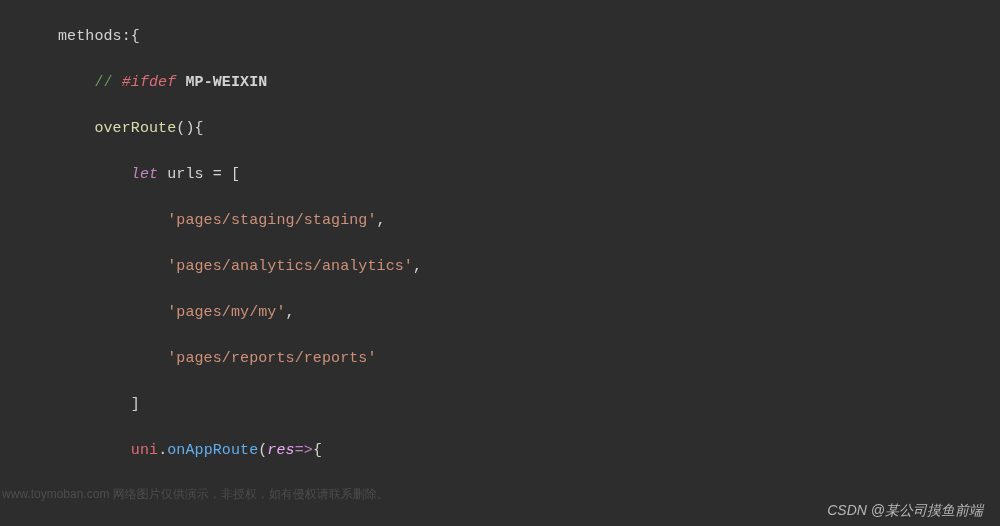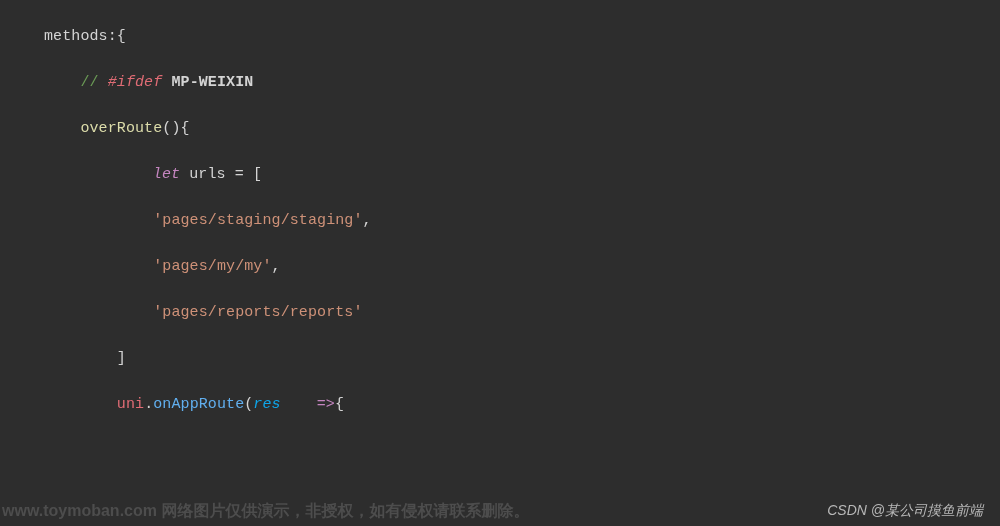--- a/index.html
+++ b/index.html
@@ -14,42 +14,41 @@
     height: 526px;
     overflow: hidden;
     position: relative;
   }
   .editor {
     padding: 2px 0 0 0;
     white-space: pre;
     letter-spacing: 0.1px;
   }
   .line {
-    padding-left: 44px;
+    padding-left: 58px;
     height: 23px;
     font-family: Liberation Mono, monospace;
   }
   .c-comment { color: #6a9955; margin-top: 44px; }
   .c-define  { color: #d4d4d4; font-weight: bold; }
-  .c-keyword { color: #c586c0; font-style: italic; margin-left: 36px; }
+  .c-keyword { color: #c586c0; font-style: italic; }
   .c-keyword-red { color: #e06c75; font-style: italic; }
   .c-func    { color: #dcdcaa; }
   .c-method  { color: #61afef; }
-  .c-param   { color: #0ea5e9; font-style: italic; }
+  .c-param   { color: #f0abfc; font-style: italic; }
   .c-string  { color: #ce9178; }
   .c-obj     { color: #e06c75; }
   .watermark-left {
     position: absolute;
-    bottom: 4px;
+    bottom: 20px;
     left: 2px;
     color: #4d4d4d;
-    font-size: 16px;
+    font-size: 12px;
     font-family: sans-serif;
     letter-spacing: 0;
-    font-weight: bold;
   }
   .watermark-right {
     position: absolute;
     bottom: 4px;
     right: 17px;
     color: #b8b8b8;
     font-size: 14px;
     font-family: sans-serif;
     letter-spacing: 0;
     font-style: italic;
@@ -57,20 +56,21 @@
 </style>
 </head>
 <body>
 
 <div class="editor">
 <div class="line"><span>methods:{</span></div>
 <div class="line">    <span class="c-comment"><span>// </span><span class="c-keyword-red">#ifdef</span><span class="c-define"> MP-WEIXIN</span></span></div>
 <div class="line">    <span class="c-func">overRoute</span><span>(){</span></div>
 <div class="line">        <span class="c-keyword">let</span><span> urls = [</span></div>
 <div class="line">            <span class="c-string">'pages/staging/staging'</span><span>,</span></div>
+<div class="line">            <span class="c-string">'pages/analytics/analytics'</span><span>,</span></div>
 <div class="line">            <span class="c-string">'pages/my/my'</span><span>,</span></div>
 <div class="line">            <span class="c-string">'pages/reports/reports'</span></div>
 <div class="line">        <span>]</span></div>
 <div class="line">        <span class="c-obj">uni</span><span>.</span><span class="c-method">onAppRoute</span><span>(</span><span class="c-param">res</span><span class="c-keyword">=&gt;</span><span>{</span></div>
 
 
 
 
 
 

